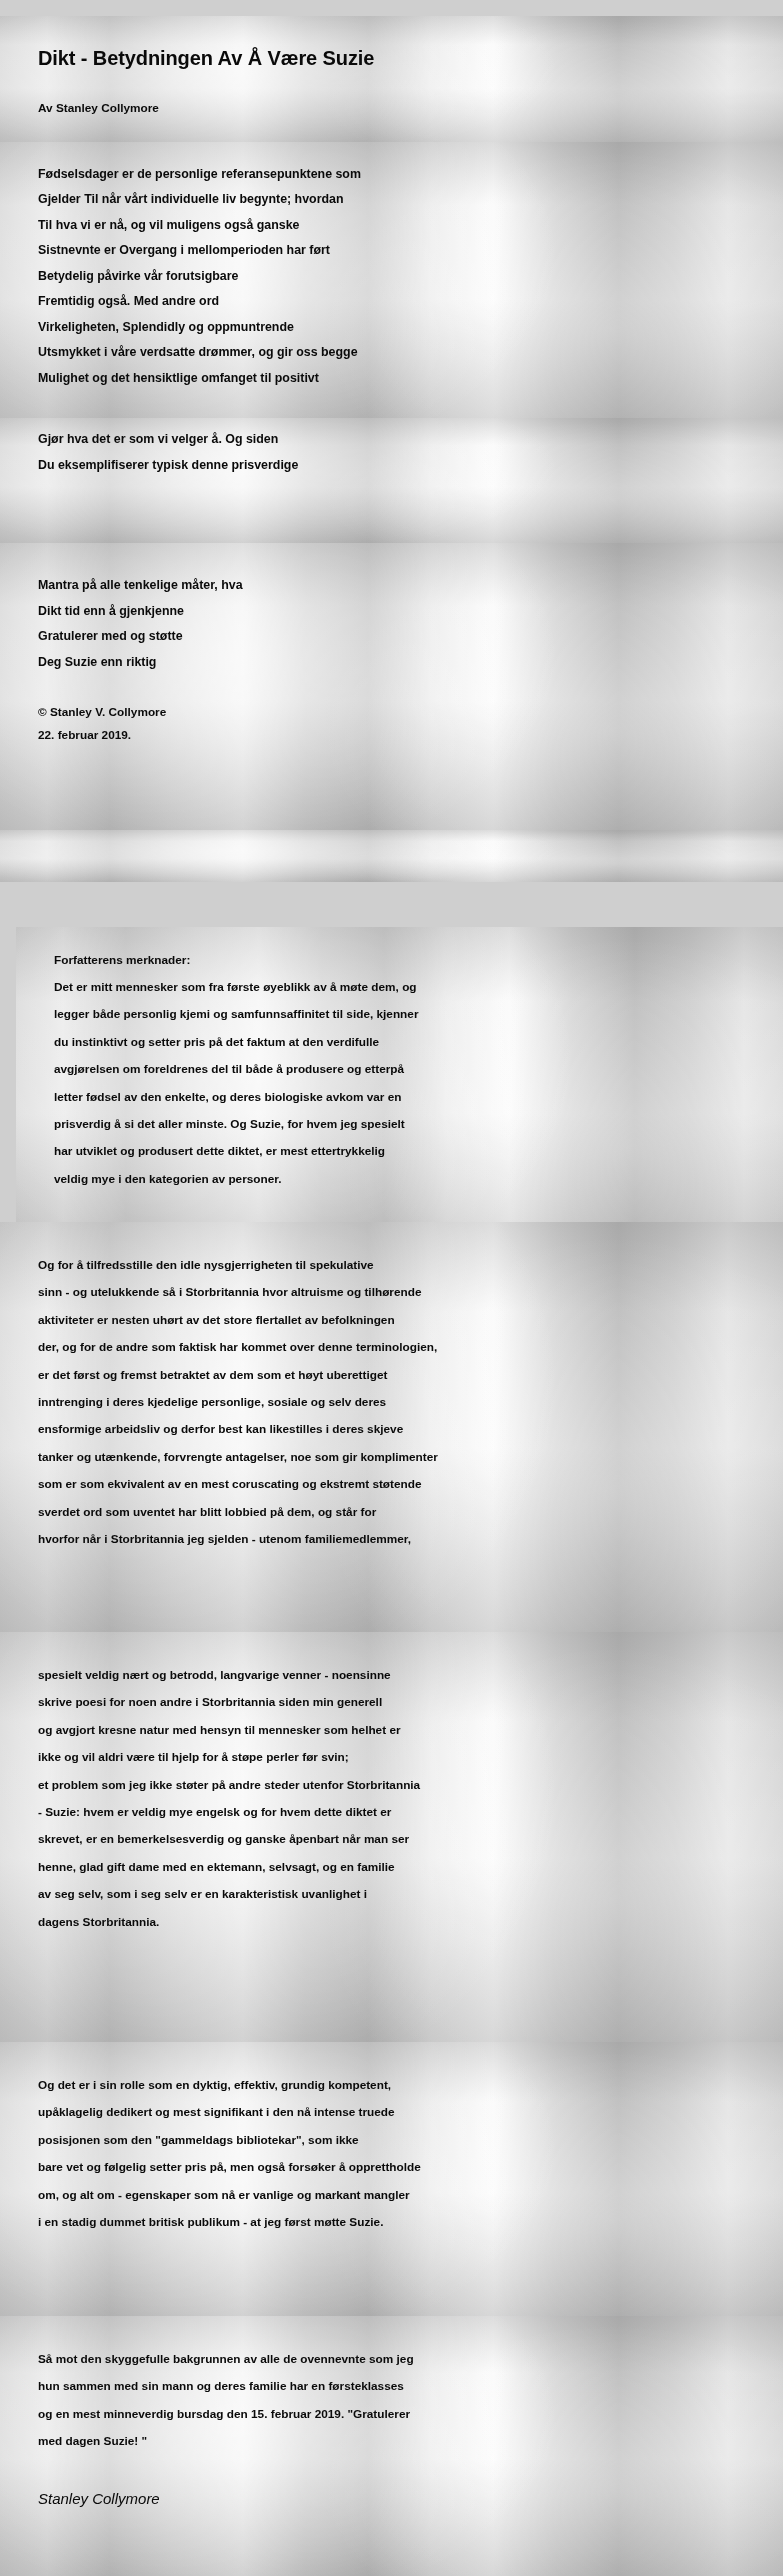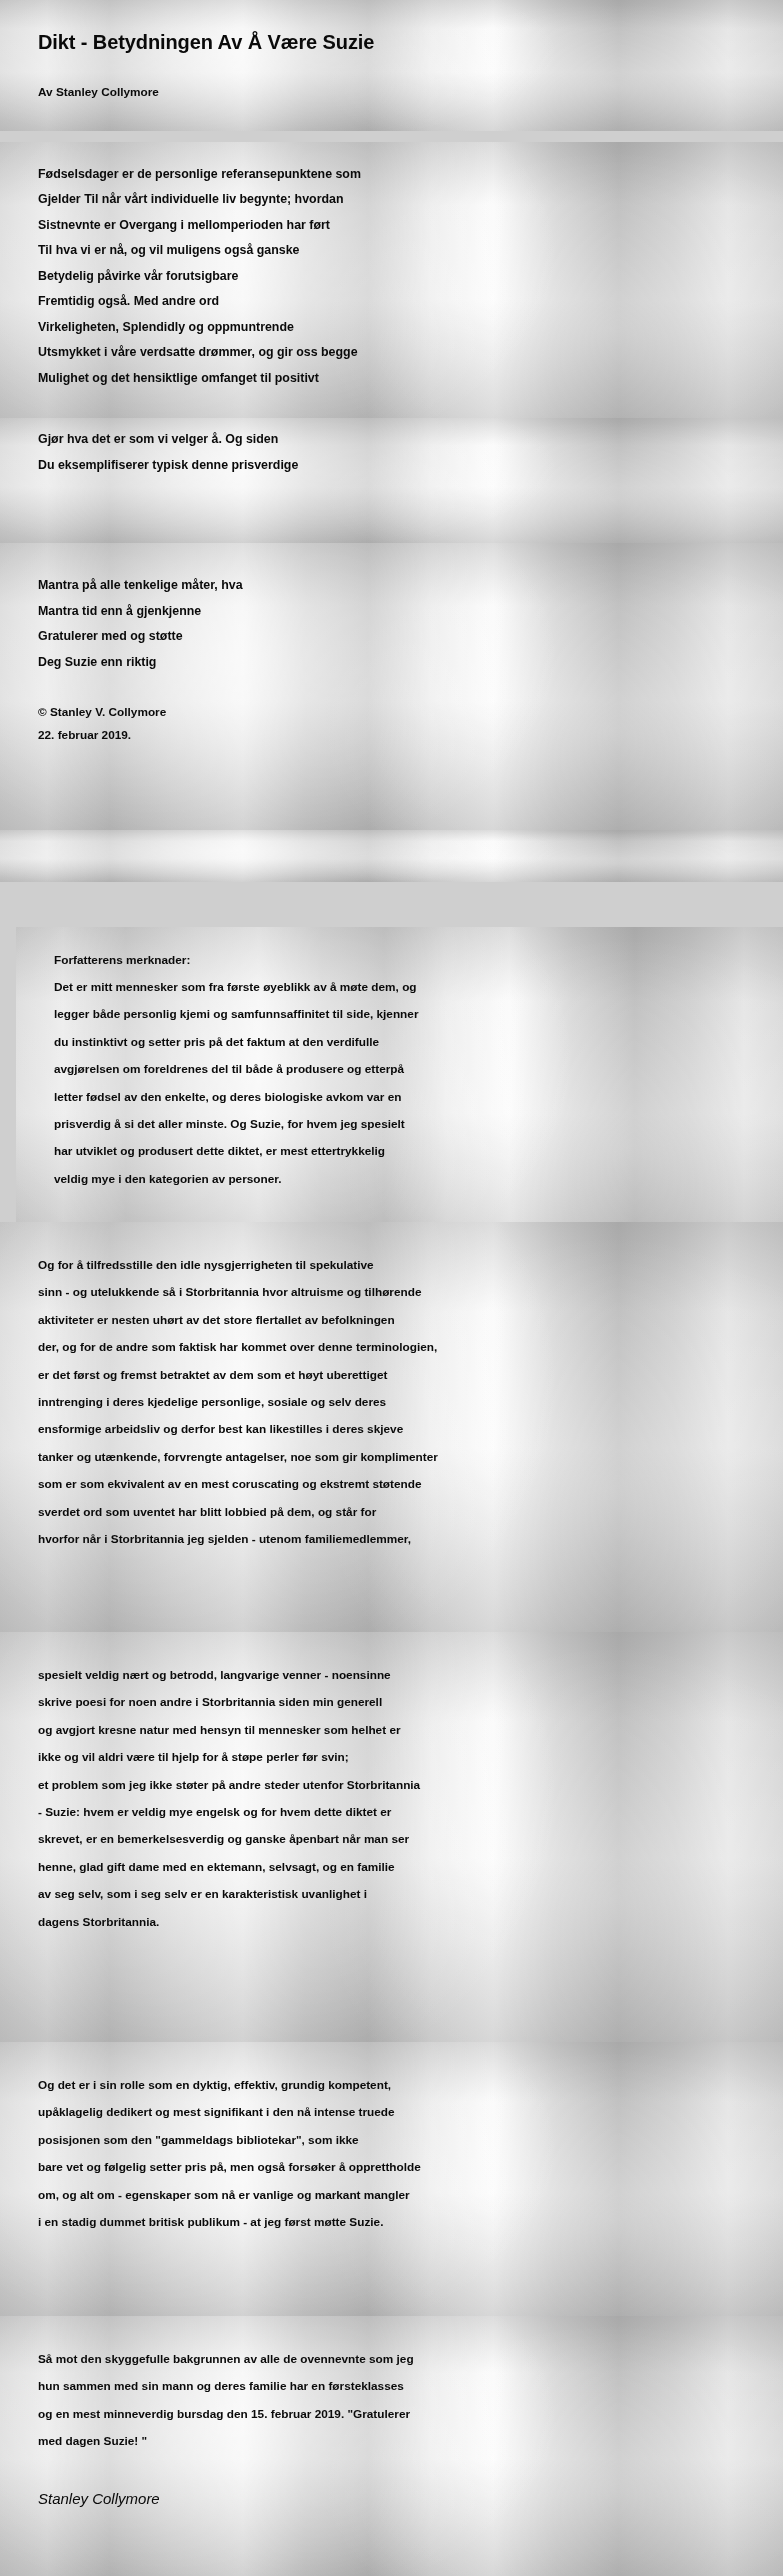--- a/index.html
+++ b/index.html
@@ -111,21 +111,21 @@
   }
   .signature {
     font-size: 15px;
     font-style: italic;
     font-weight: normal;
     line-height: 1.2;
     white-space: nowrap;
   }
 
   
-  #band-title      { top: 0px;    height: 131px; }
+  #band-title      { top: 16px;    height: 131px; }
   #band-poem-a     { top: 142px;  height: 287px; }
   #band-poem-b     { top: 418px;  height: 125px; }
   #band-poem-c     { top: 543px;  height: 287px; }
   #band-gap-1      { top: 830px; height: 52px;  }
   #band-notes-1    { top: 927px; height: 339px; margin-left: 16px; }
   #band-notes-2    { top: 1222px; height: 410px; }
   #band-notes-3    { top: 1632px; height: 410px; }
   #band-notes-4    { top: 2042px; height: 274px; }
   #band-notes-5    { top: 2316px; height: 260px; }
 
@@ -143,41 +143,41 @@
       <div class="poster-title">Dikt - Betydningen Av Å Være Suzie</div>
       <div style="height:31px"></div>
       <div class="byline">Av Stanley Collymore</div>
     </div>
   </div>
 
   <div class="band" id="band-poem-a">
     <div class="band-inner pad-top-md">
       <div class="verse-line">Fødselsdager er de personlige referansepunktene som</div>
       <div class="verse-line">Gjelder Til når vårt individuelle liv begynte; hvordan</div>
+      <div class="verse-line">Til hva vi er nå, og vil muligens også ganske</div>
       <div class="verse-line">Sistnevnte er Overgang i mellomperioden har ført</div>
-      <div class="verse-line">Til hva vi er nå, og vil muligens også ganske</div>
       <div class="verse-line">Betydelig påvirke vår forutsigbare</div>
       <div class="verse-line">Fremtidig også. Med andre ord</div>
       <div class="verse-line">Virkeligheten, Splendidly og oppmuntrende</div>
       <div class="verse-line">Utsmykket i våre verdsatte drømmer, og gir oss begge</div>
       <div class="verse-line">Mulighet og det hensiktlige omfanget til positivt</div>
     </div>
   </div>
 
   <div class="band" id="band-poem-b">
     <div class="band-inner pad-top-sm">
       <div class="verse-line">Gjør hva det er som vi velger å. Og siden</div>
       <div class="verse-line">Du eksemplifiserer typisk denne prisverdige</div>
     </div>
   </div>
 
   <div class="band" id="band-poem-c">
     <div class="band-inner pad-top-lg">
       <div class="verse-line">Mantra på alle tenkelige måter, hva</div>
-      <div class="verse-line">Mantra tid enn å gjenkjenne</div>
+      <div class="verse-line">Dikt tid enn å gjenkjenne</div>
       <div class="verse-line">Gratulerer med og støtte</div>
       <div class="verse-line">Deg Suzie enn riktig</div>
       <div class="verse-line blank"></div>
       <div class="credit-line">© Stanley V. Collymore</div>
       <div class="credit-line">22. februar 2019.</div>
     </div>
   </div>
 
   <div class="band" id="band-gap-1"></div>
 

